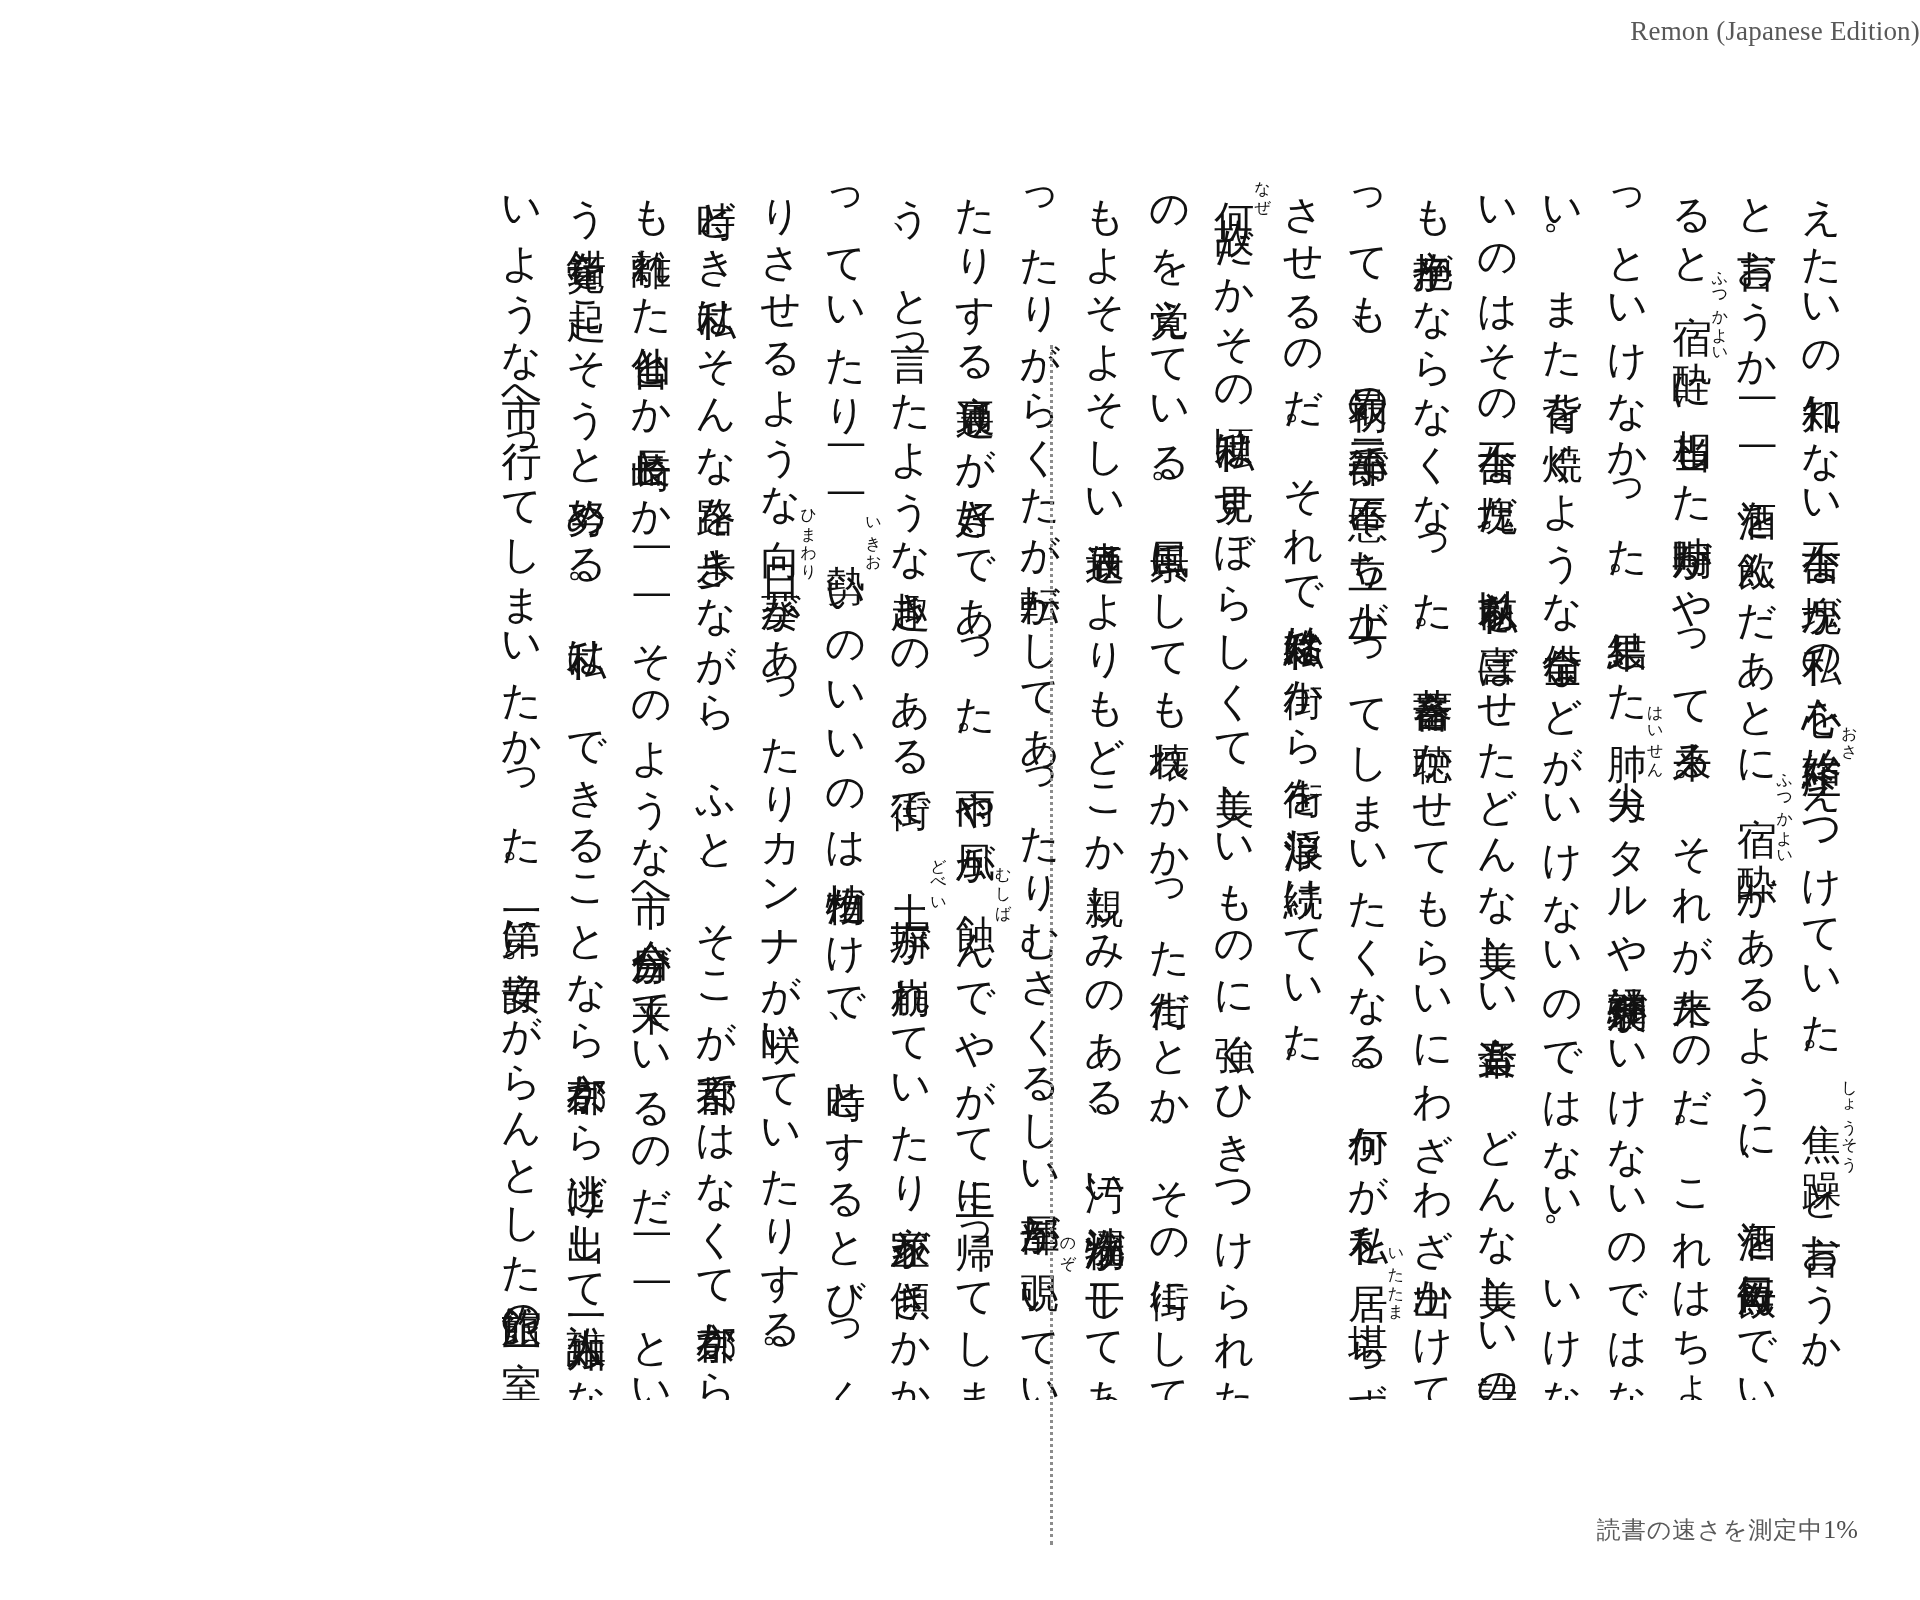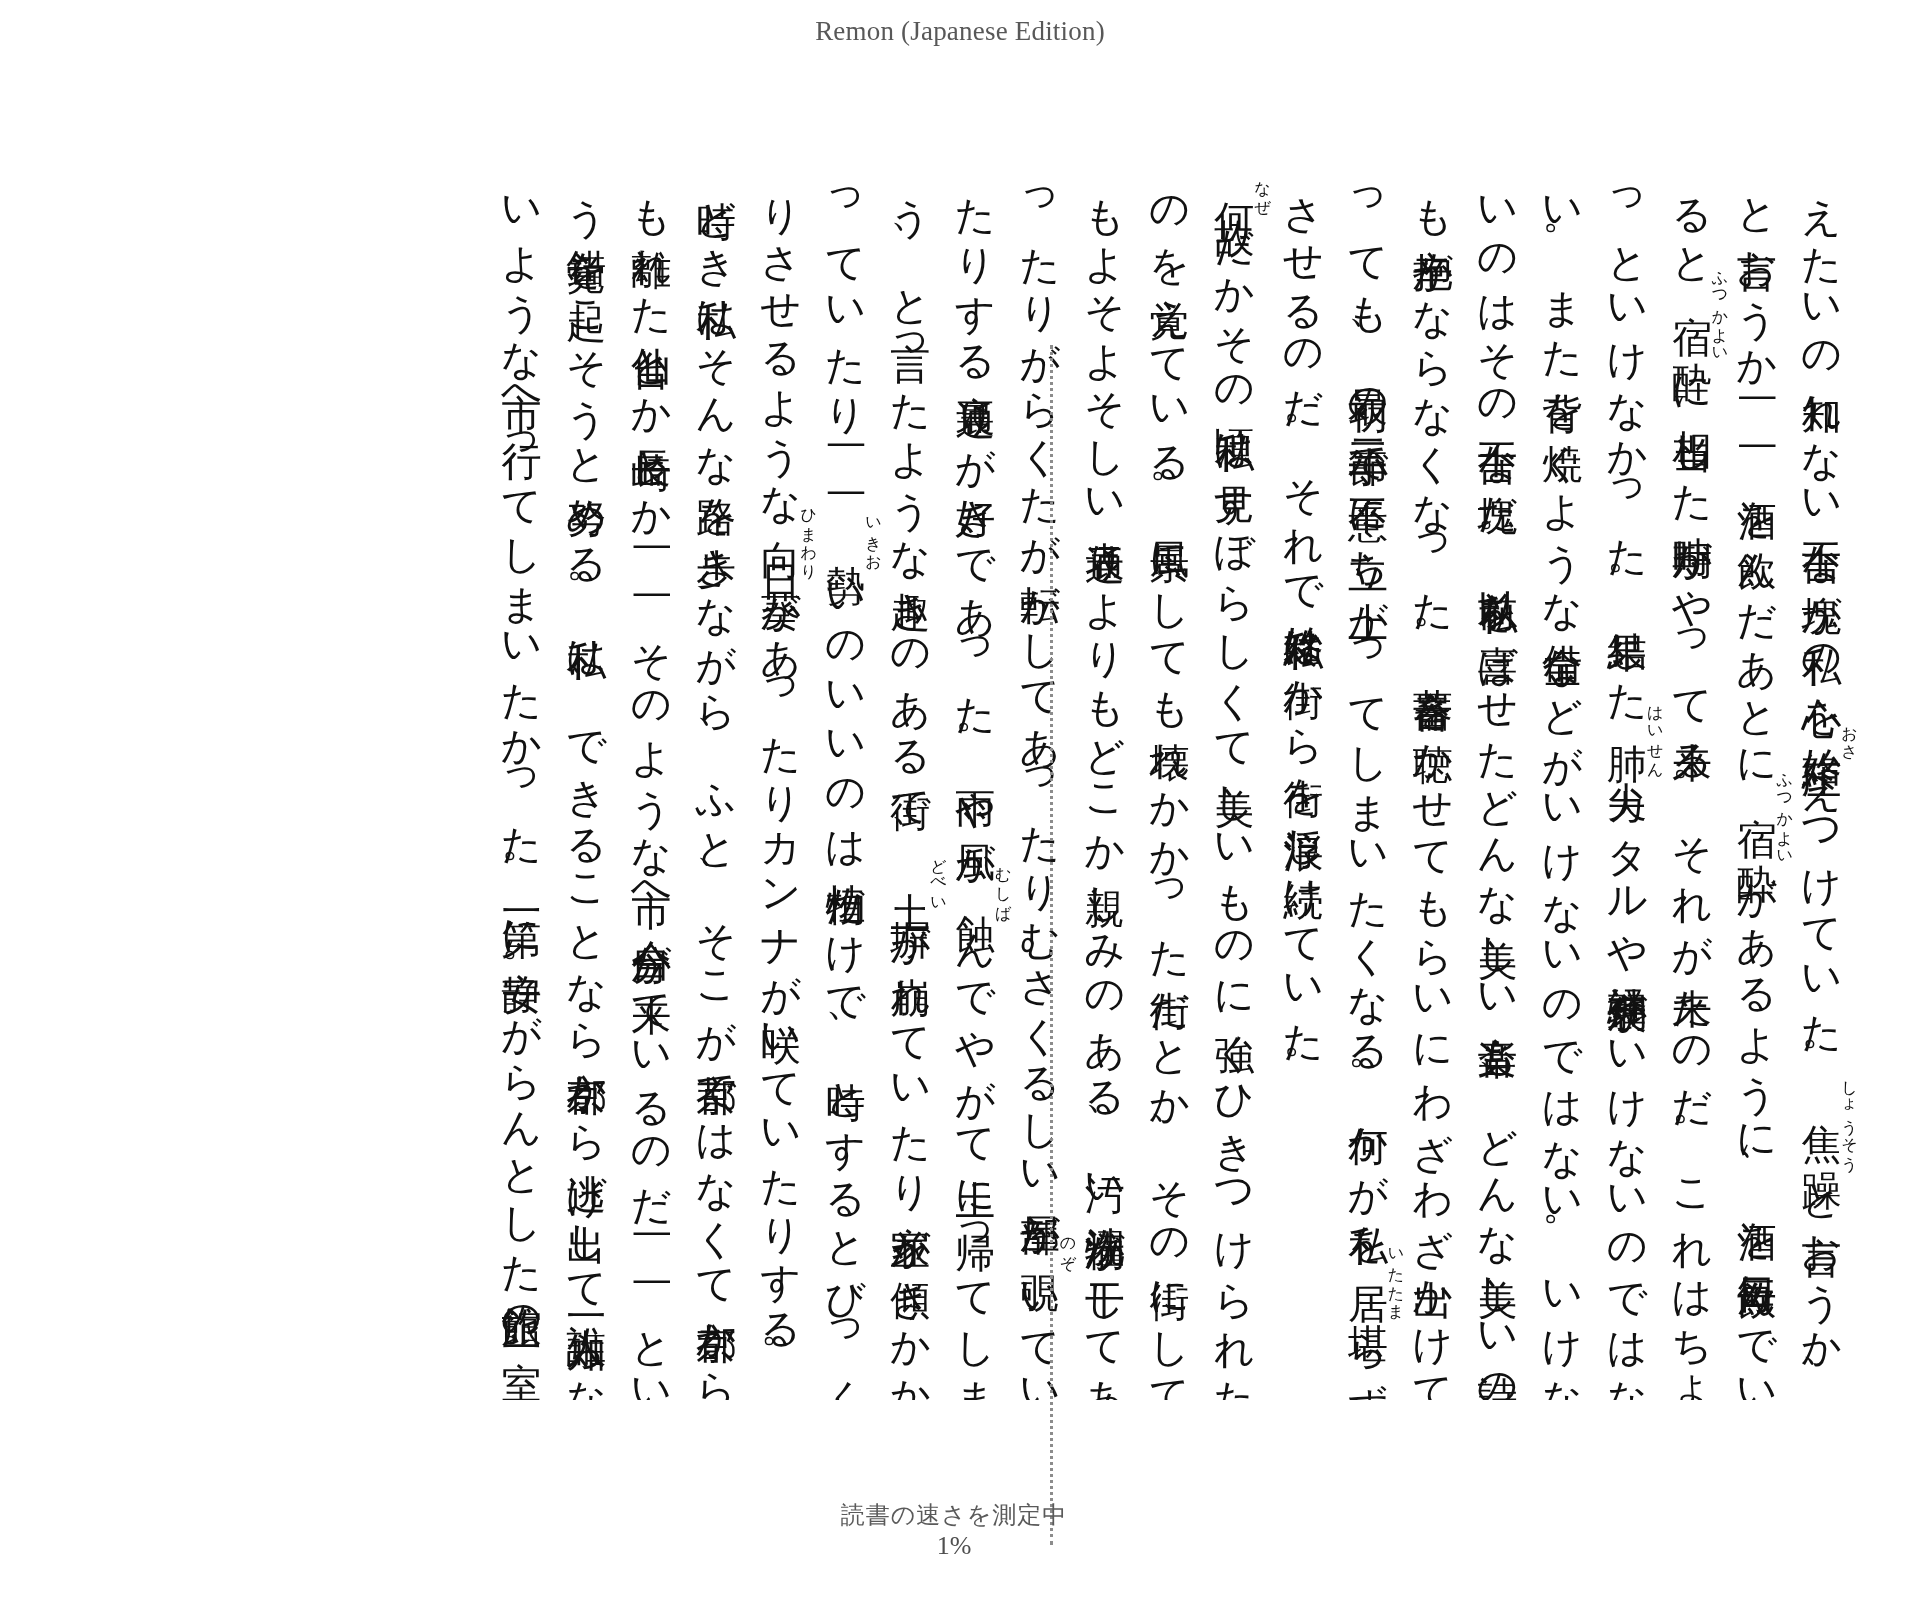--- a/index.html
+++ b/index.html
@@ -19,21 +19,21 @@
 
   
   .reader-header {
     position: absolute;
     top: 0;
     left: 0;
     width: 1920px;
     height: 62px;
     display: flex;
     align-items: center;
-    justify-content: center;
+    justify-content: flex-end;
     box-sizing: border-box;
   }
   .book-title {
     font-family: "Liberation Serif", "DejaVu Serif", serif;
     font-size: 27px;
     color: #585858;
     letter-spacing: 0.2px;
     white-space: nowrap;
   }
 
@@ -102,24 +102,23 @@
 
   
   .reader-footer {
     position: absolute;
     bottom: 0;
     left: 0;
     width: 1920px;
     height: 110px;
     display: flex;
     align-items: center;
-    justify-content: center;
+    justify-content: flex-end;
     padding: 0 62px 30px 50px;
     box-sizing: border-box;
-    flex-direction: column;
   }
   .footer-status {
     font-family: "DejaVu Sans", "Liberation Sans", sans-serif;
     font-size: 24px;
     color: #5a5a5a;
     letter-spacing: 1px;
     white-space: nowrap;
   }
   .footer-progress {
     font-family: "Liberation Serif", "DejaVu Serif", serif;

